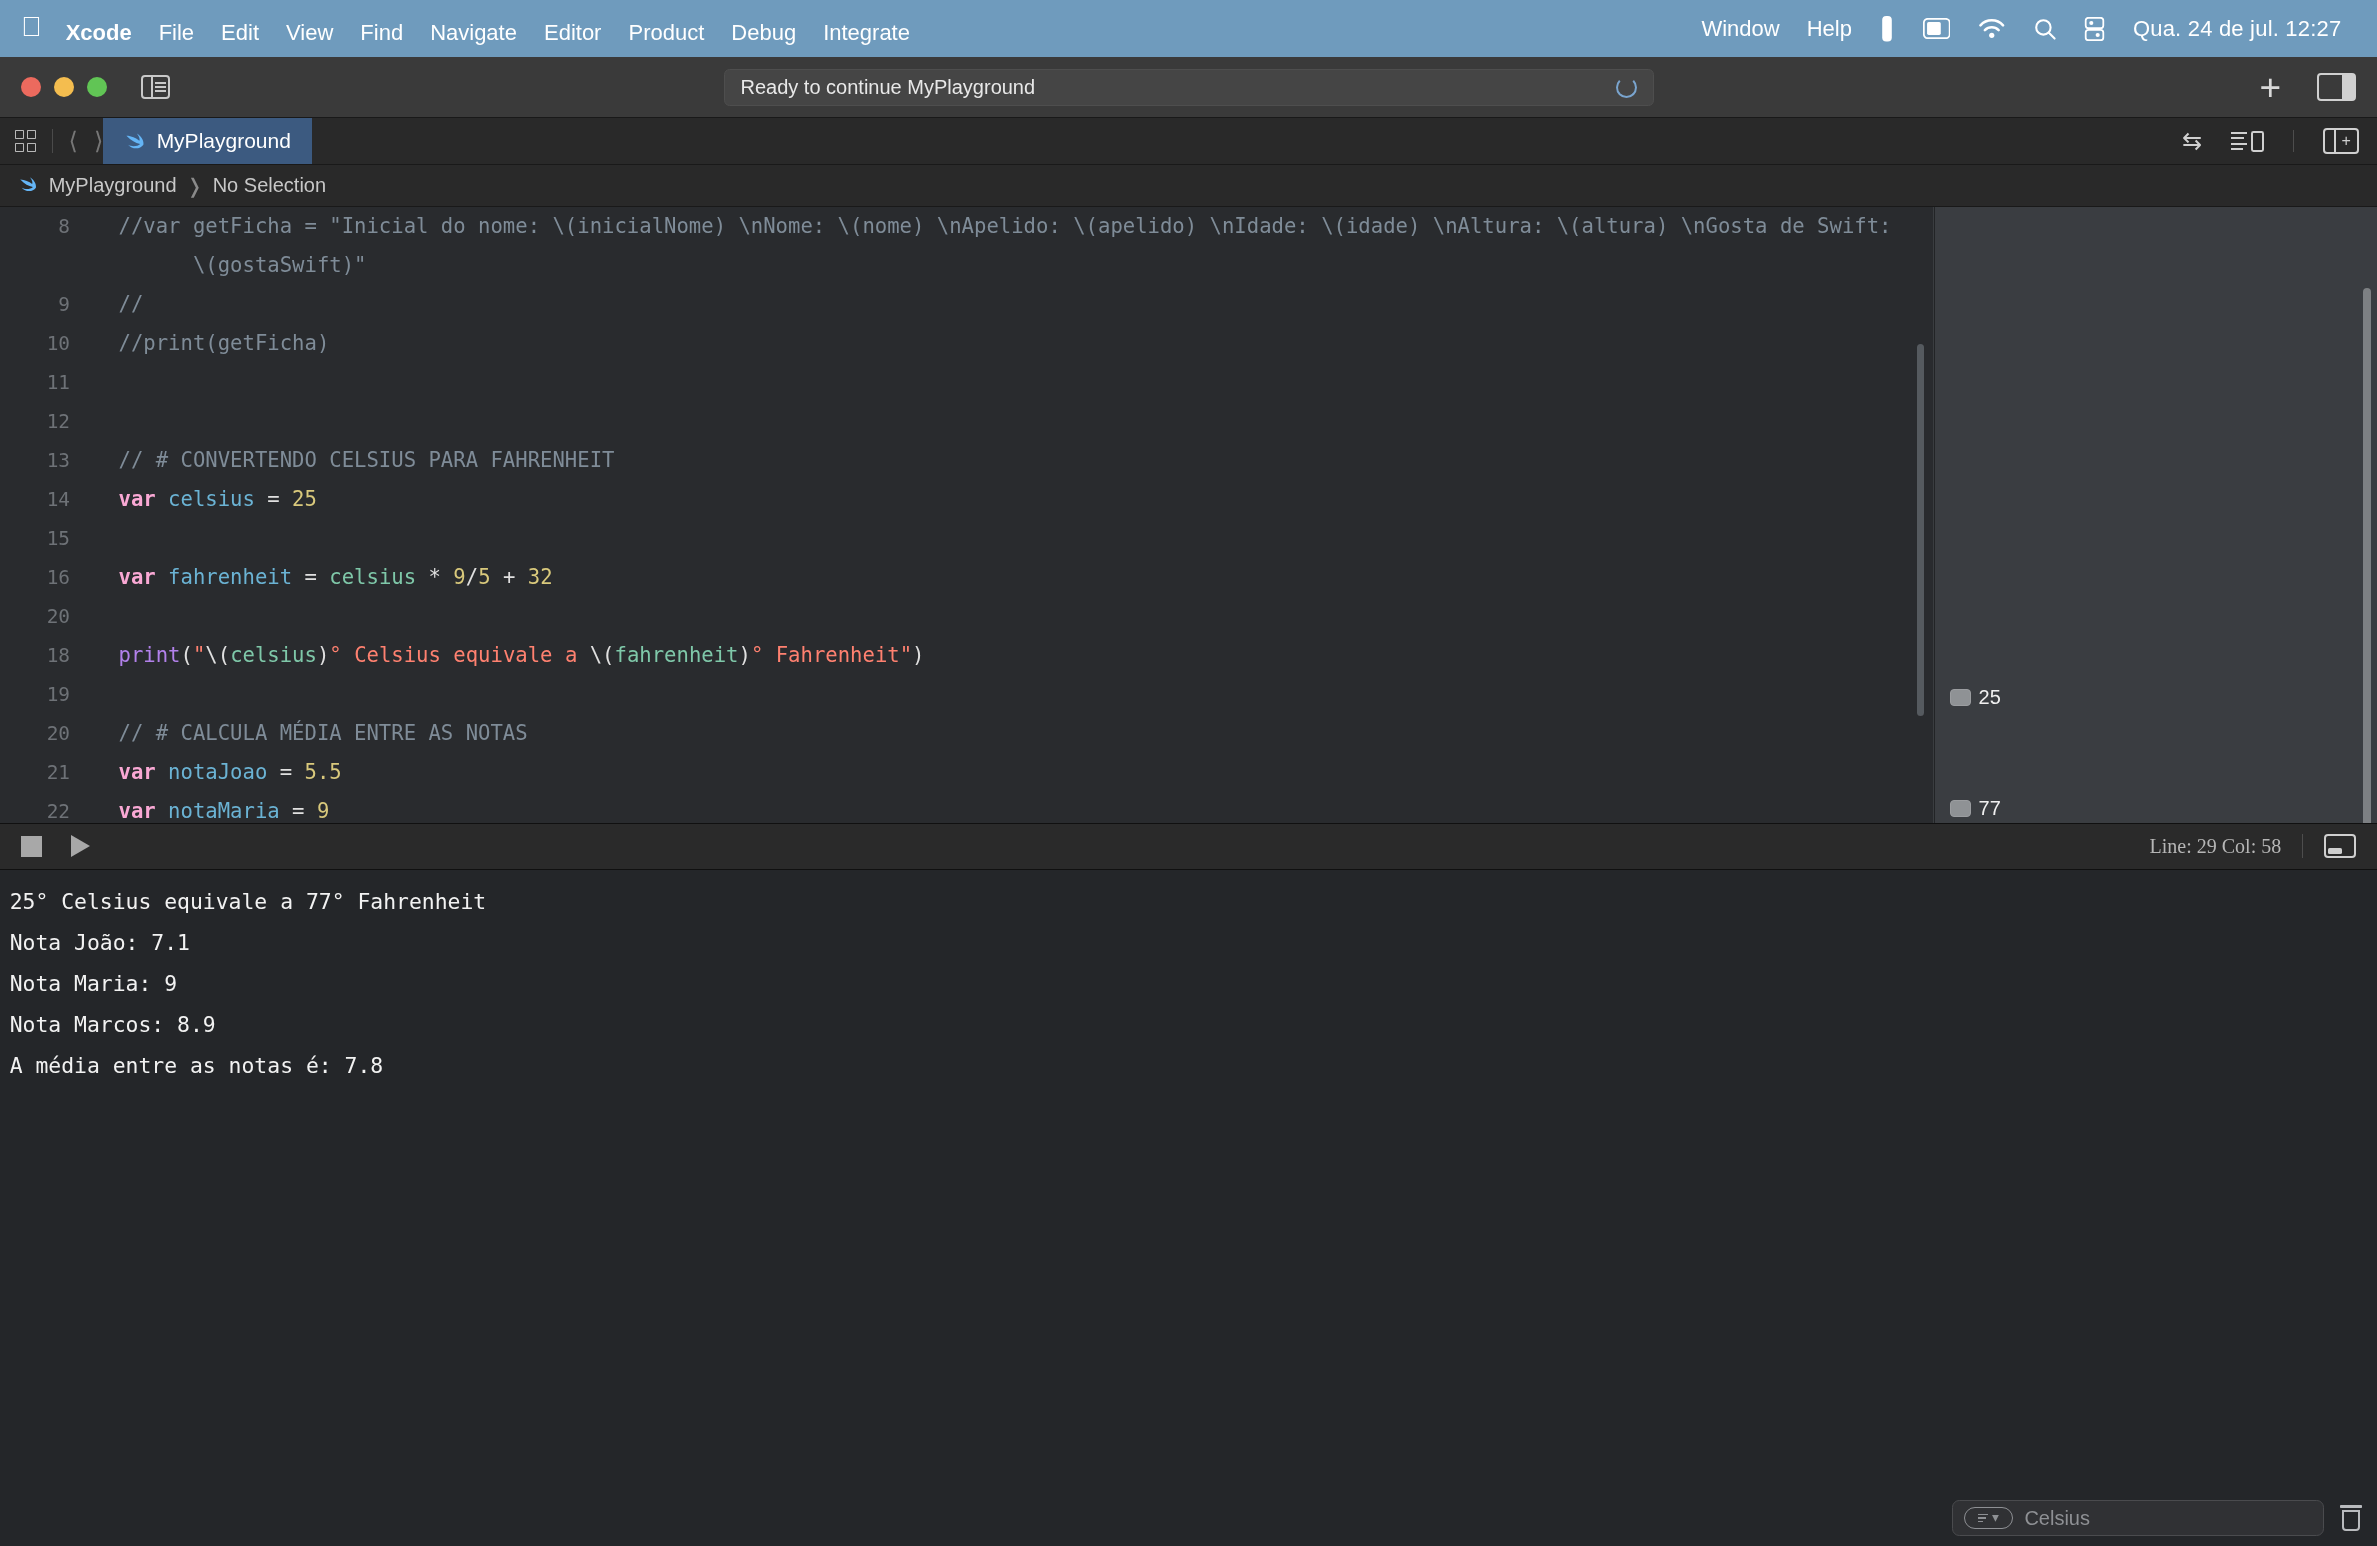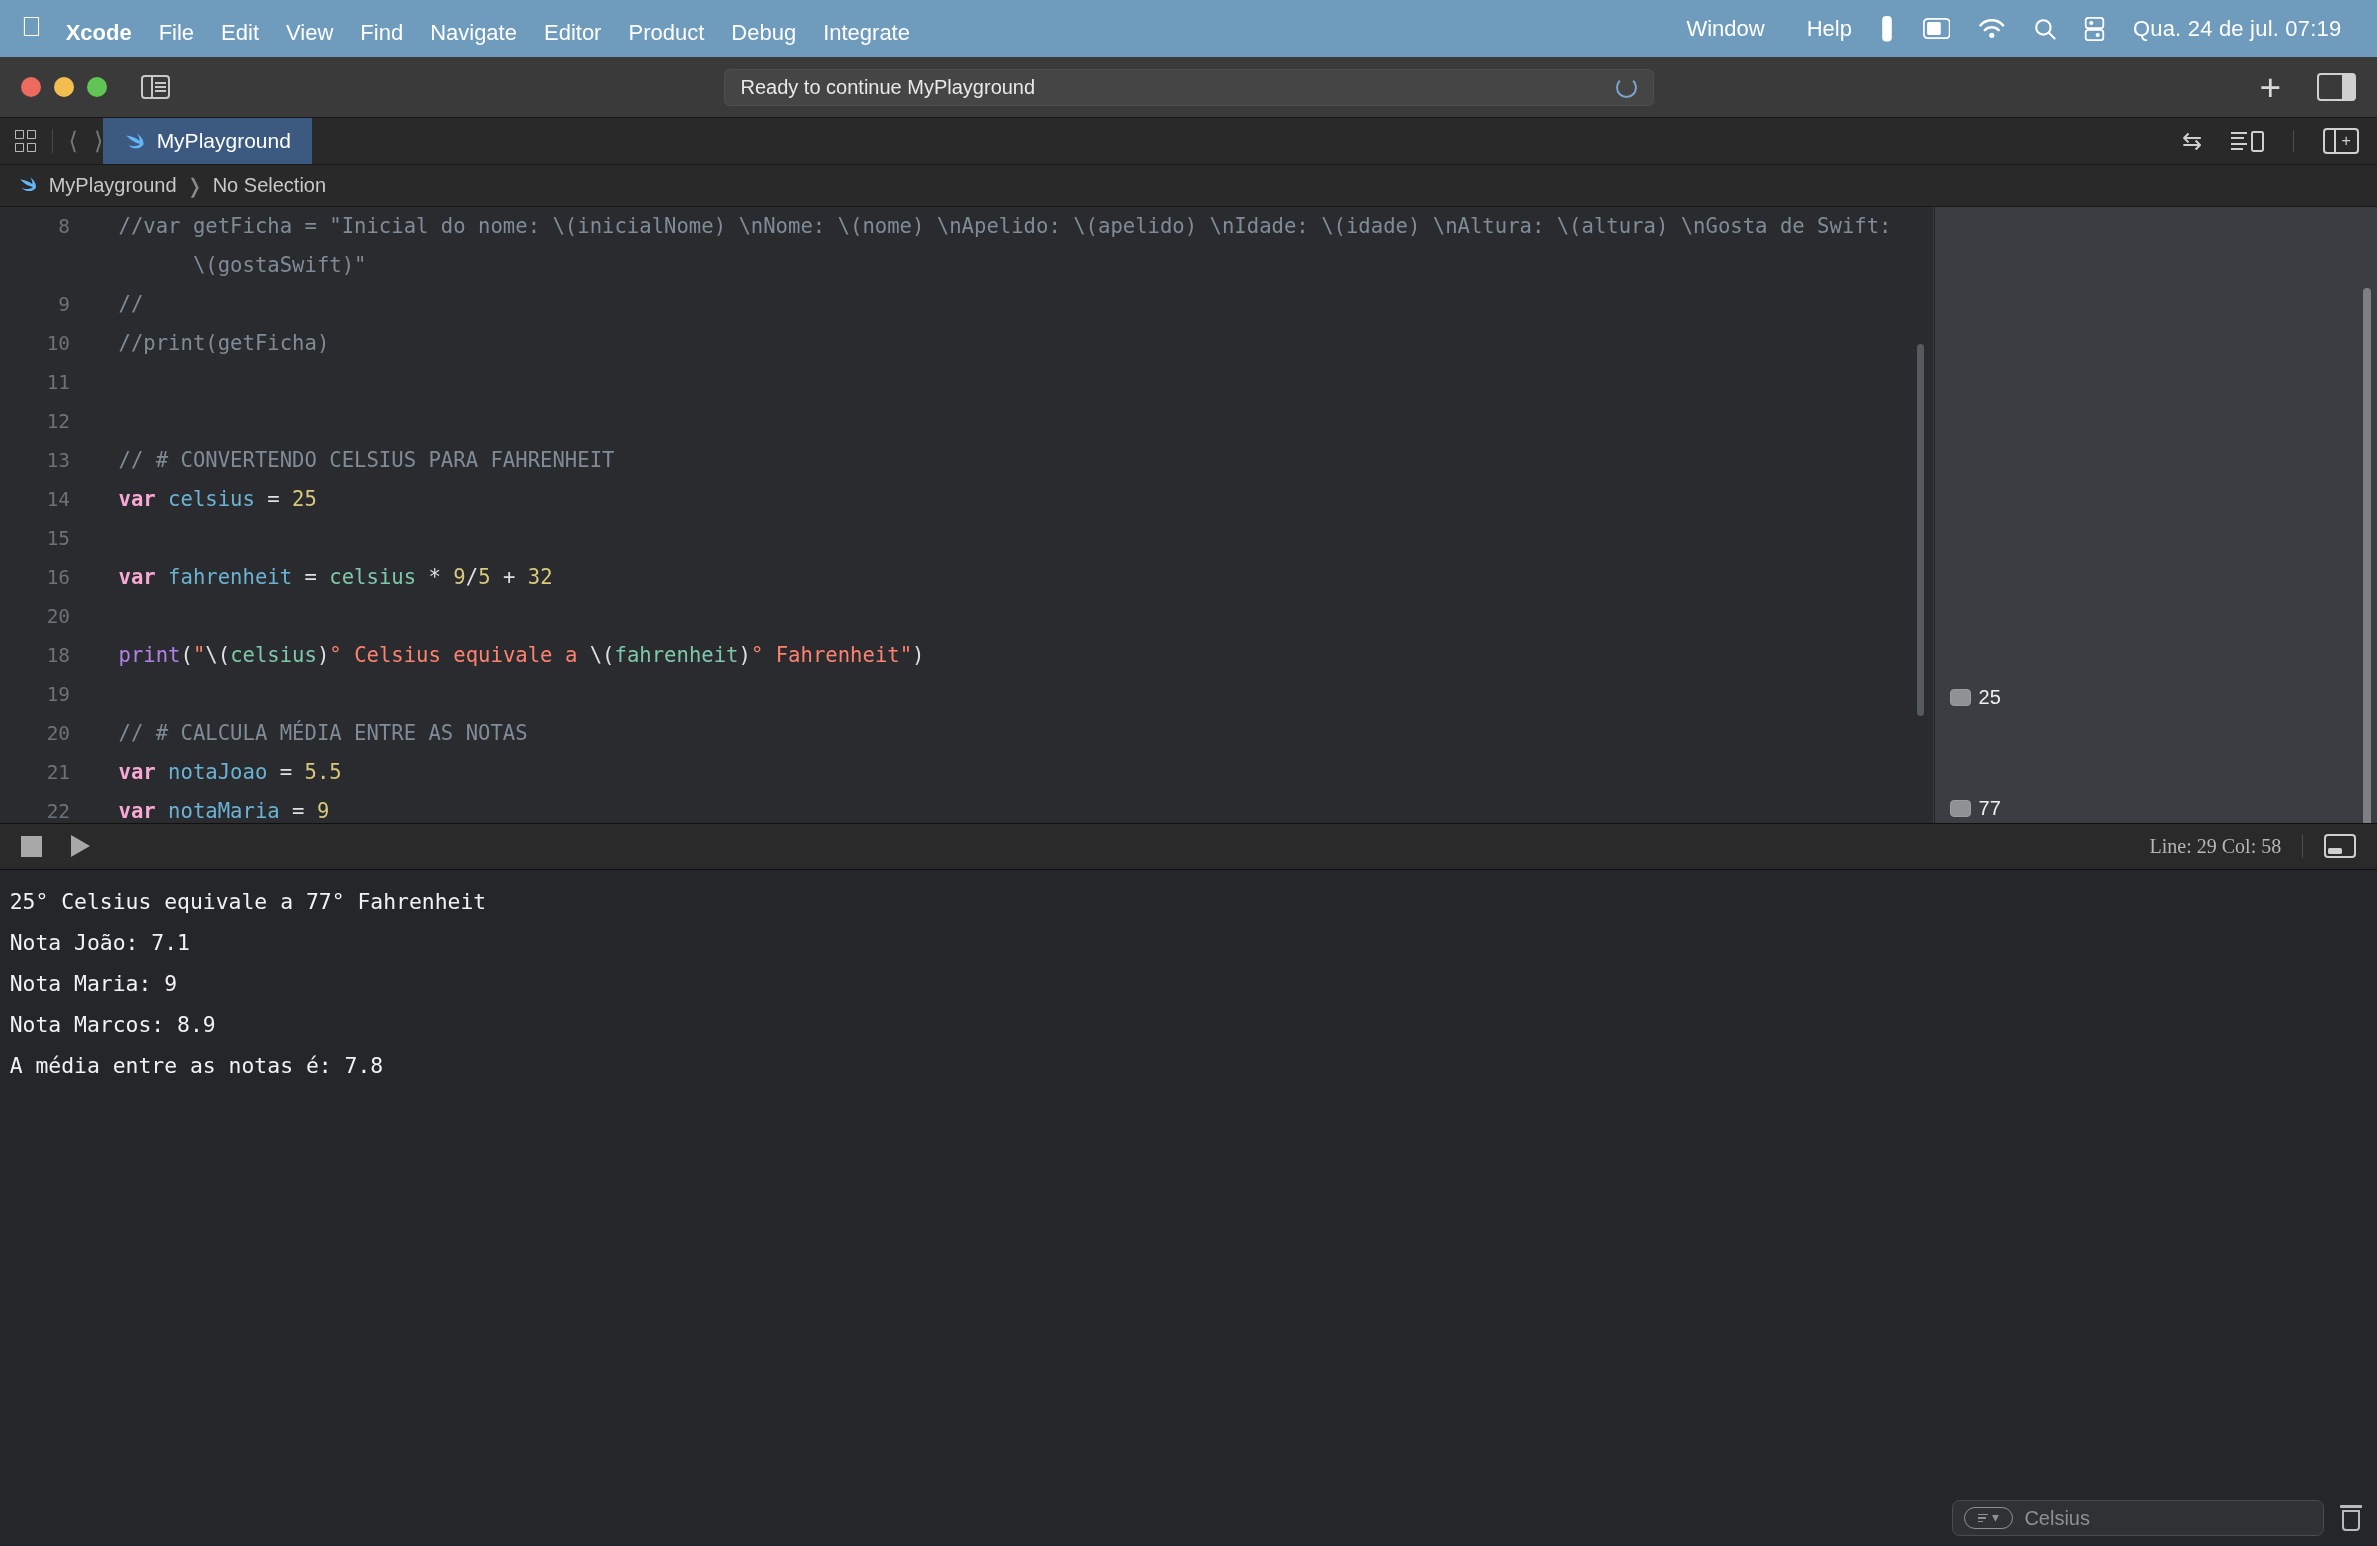--- a/index.html
+++ b/index.html
@@ -221,21 +221,21 @@
       <span class="menu-item">View</span>
       <span class="menu-item">Find</span>
       <span class="menu-item">Navigate</span>
       <span class="menu-item">Editor</span>
       <span class="menu-item">Product</span>
       <span class="menu-item">Debug</span>
       <span class="menu-item">Integrate</span>
     </div>
 
   <div class="menubar-right">
-    <div id="menu-right-items" style="display:flex;align-items:center;gap:42px;">
+    <div id="menu-right-items" style="display:flex;align-items:center;gap:27px;">
         <span>Window</span>
         <span>Help</span>
       </div>
 
     <span class="mb-icon">
       <svg width="16" height="27.5" viewBox="0 0 20 34">
           <rect x="4" y="1" width="12" height="32" rx="5" fill="#ffffff"></rect>
         </svg>
     </span>
     <span class="mb-icon">
@@ -258,21 +258,21 @@
         </svg>
     </span>
     <span class="mb-icon">
       <svg width="21" height="24" viewBox="0 0 26 30">
         <rect x="2" y="1" width="22" height="13" rx="3.5" fill="none" stroke="#fff" stroke-width="2.2"></rect>
         <rect x="2" y="16" width="22" height="13" rx="3.5" fill="none" stroke="#fff" stroke-width="2.2"></rect>
         <circle cx="9" cy="7.5" r="2.6" fill="#fff"></circle>
           <circle cx="17" cy="22.5" r="2.6" fill="#fff"></circle>
       </svg>
     </span>
-    <span class="mb-clock">Qua. 24 de jul.  07:19</span>
+    <span class="mb-clock">Qua. 24 de jul.  12:27</span>
   </div>
 </div>
 
 <div class="window">
 
   <div class="toolbar">
     <div class="traffic">
       <span class="dot red"></span>
       <span class="dot yellow"></span>
       <span class="dot green"></span>

